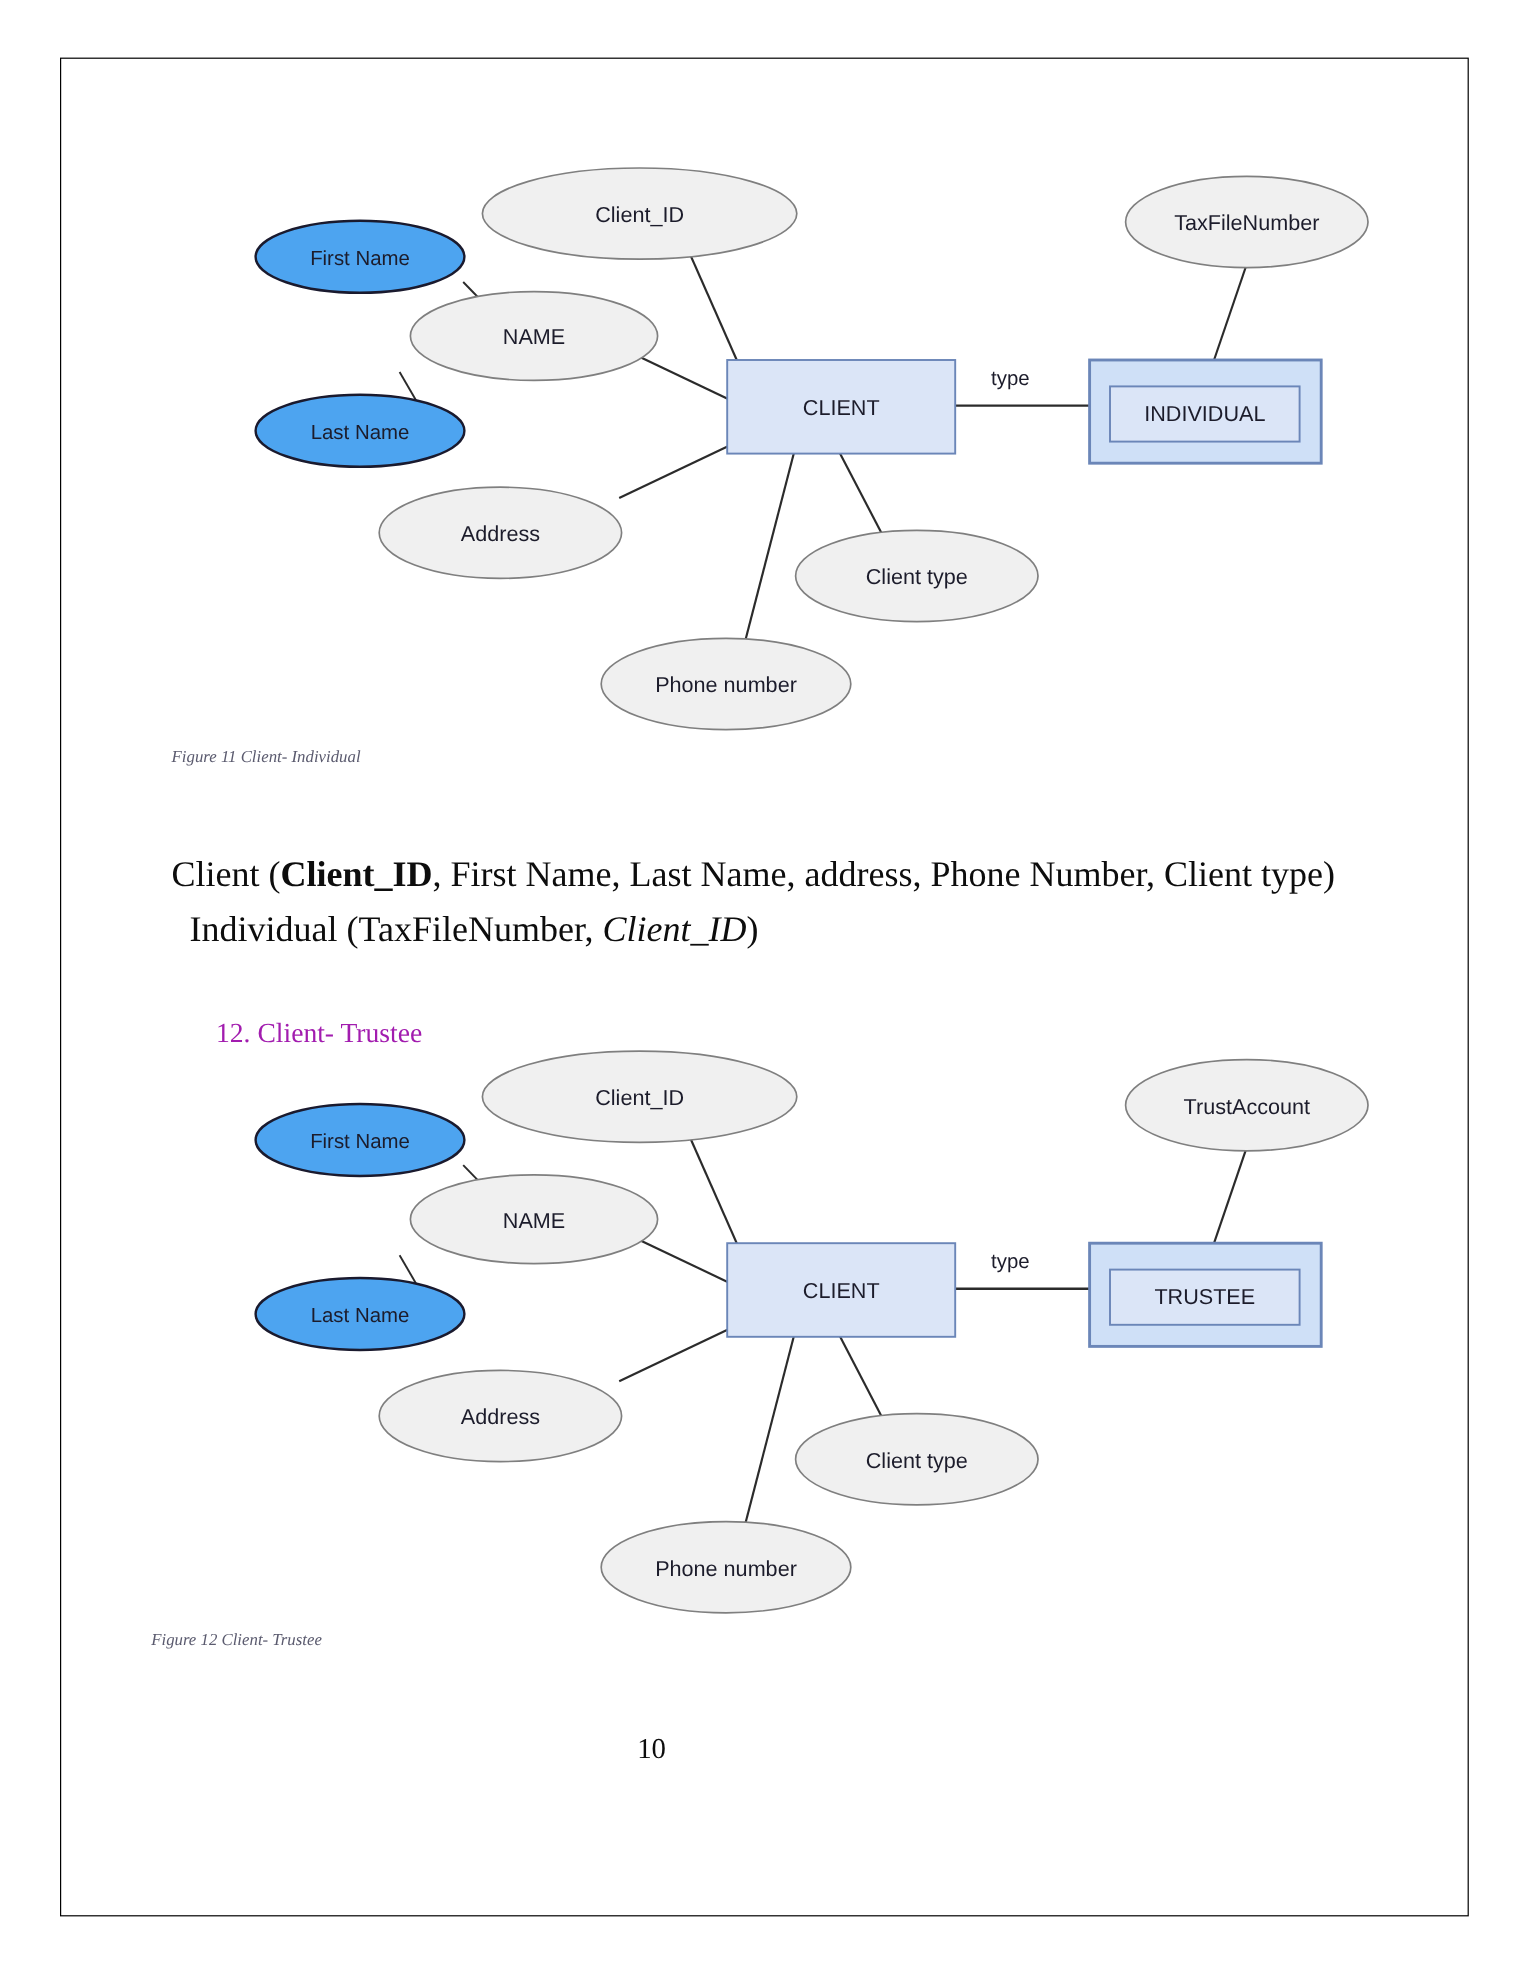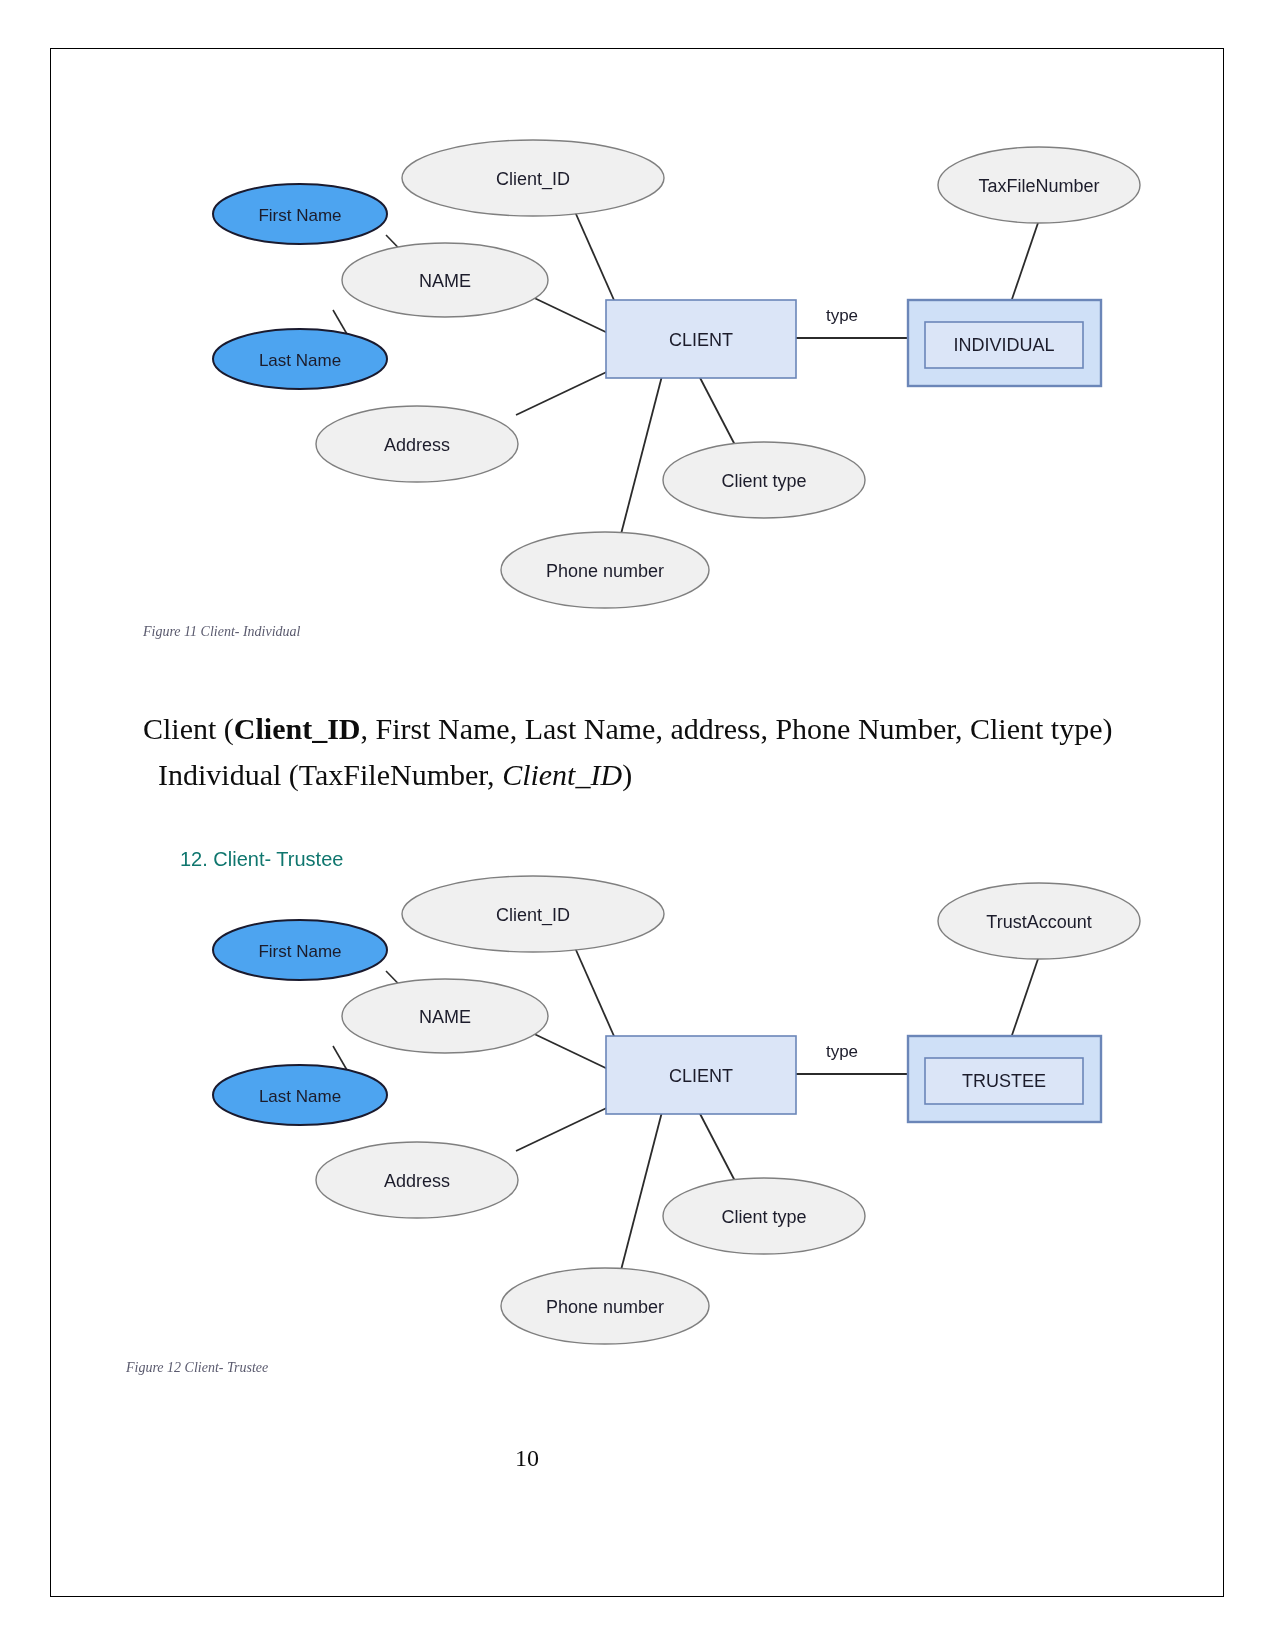--- a/index.html
+++ b/index.html
@@ -47,33 +47,34 @@
     font-family: "Liberation Serif", serif;
     font-size: 30px;
     color: #0d0d0d;
     white-space: nowrap;
   }
   .body-line b { font-weight: bold; }
   .body-line i { font-style: italic; }
 
   .heading-line {
     position: absolute;
-    font-family: Liberation Sans, sans-serif;
-    font-size: 20px;
-    color: #0f766e;
+    font-family: Liberation Serif, serif;
+    font-size: 23px;
+    color: #a21caf;
     white-space: nowrap;
   }
   .page-number {
     position: absolute;
     left: 0;
     width: 1054px;
     text-align: center;
     font-family: "Liberation Serif", serif;
     font-size: 24px;
     color: #0d0d0d;
+    padding-left: 16px;
   }
   .svg-label {
     font-family: "Liberation Sans", sans-serif;
     fill: #1c1c2b;
   }
 </style>
 </head>
 <body>
 
 <div class="page-border"></div>

